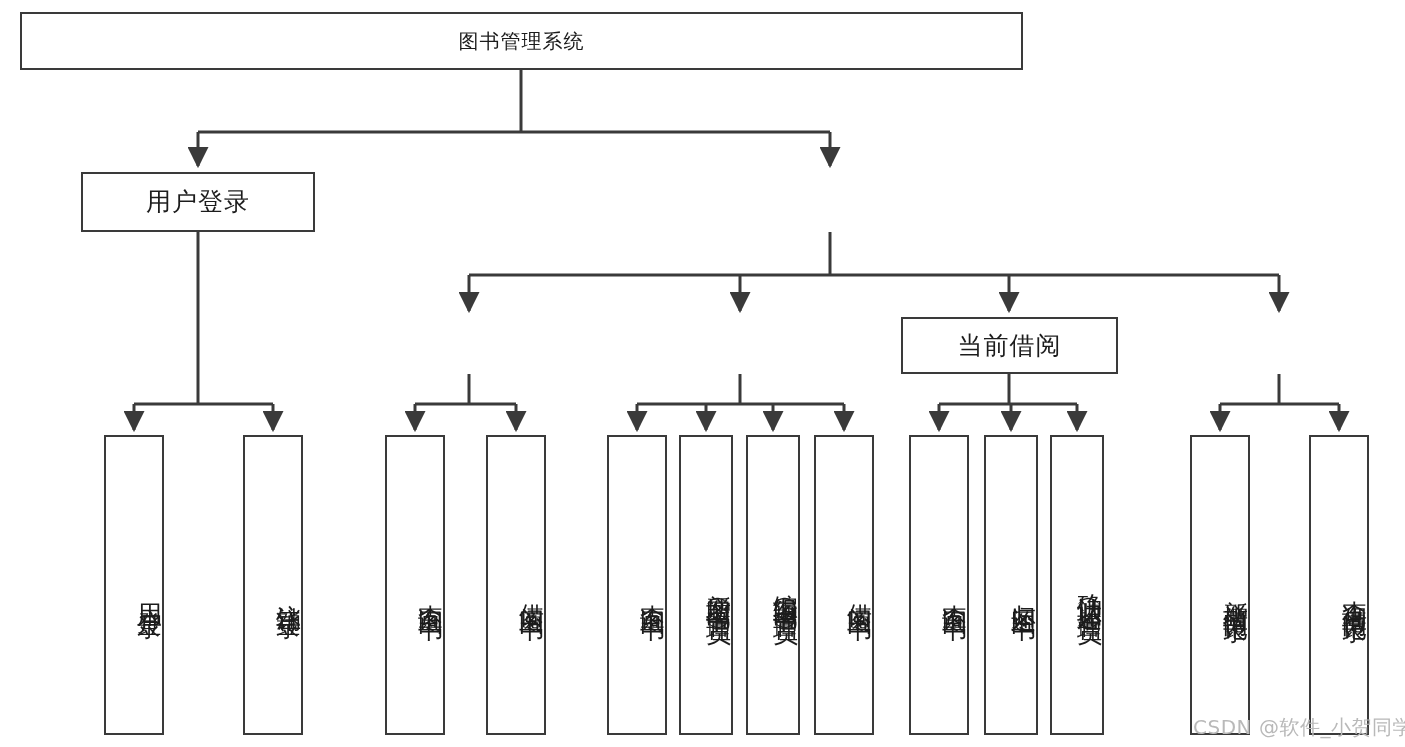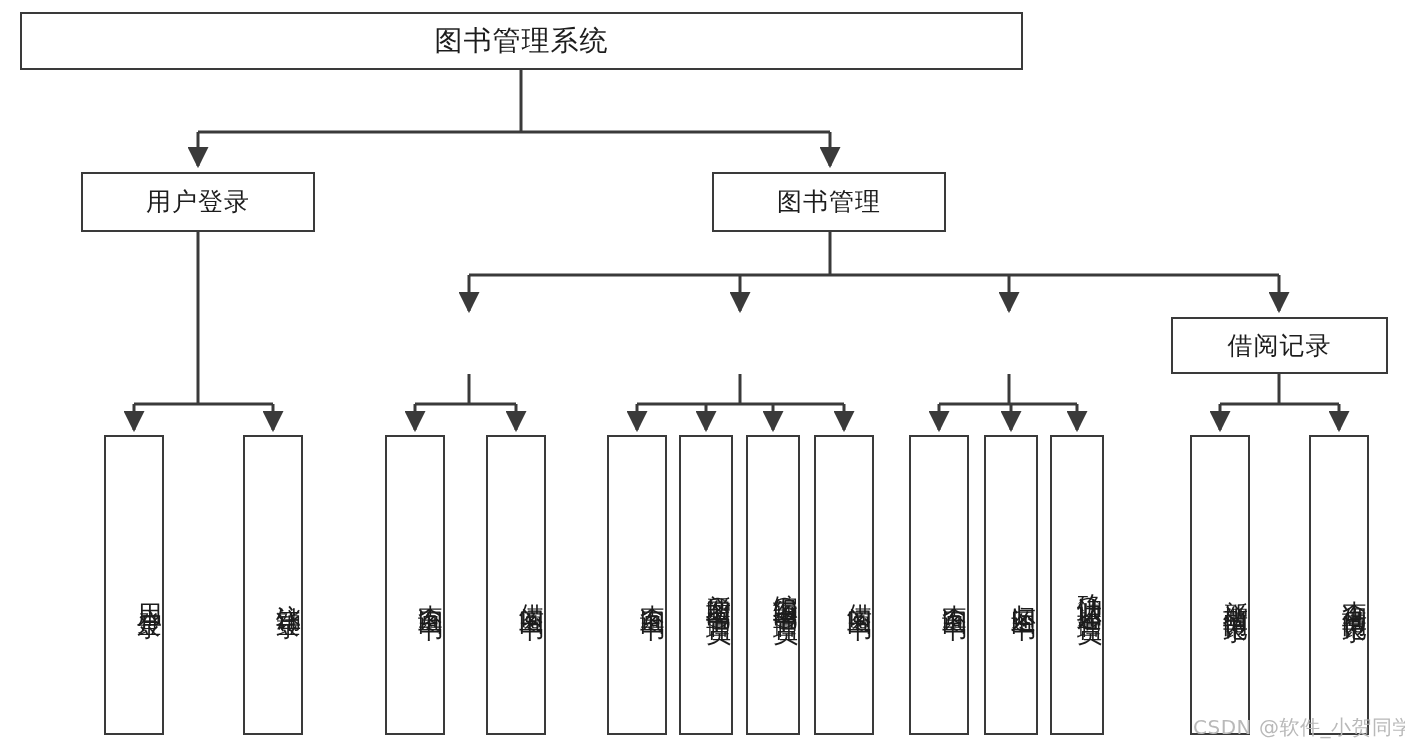--- a/index.html
+++ b/index.html
@@ -34,21 +34,21 @@
     align-items: center;
     justify-content: center;
     color: #1c1c1c;
   }
   .node.h {
     font-size: 25px;
     letter-spacing: 1px;
     line-height: 1.1;
   }
   .node.root {
-    font-size: 28px;
+    font-size: 20px;
   }
   .node.v {
     writing-mode: vertical-rl;
     text-orientation: upright;
     font-size: 25px;
     letter-spacing: 4px;
     padding-top: 14px;
     align-items: flex-start;
     justify-content: center;
     line-height: 1.0;
@@ -134,26 +134,23 @@
     </g>
   </svg>
 
   <div class="node h root" style="left:20px; top:12px; width:1003px; height:58px;">
     <span>图书管理系统</span>
   </div>
 
   <div class="node h" style="left:81px; top:172px; width:234px; height:60px;">
     <span>用户登录</span>
   </div>
-  <div class="node h" style="left:712px; top:172px; width:234px; height:60px;">
-    <span>图书管理</span>
-  </div>
 
-  <div class="node h" style="left:1171px; top:317px; width:217px; height:57px;">
-    <span>借阅记录</span>
+  <div class="node h" style="left:901px; top:317px; width:217px; height:57px;">
+    <span>当前借阅</span>
   </div>
 
   <div class="node v" style="left:104px; top:435px; width:60px; height:300px;">
     <span class="vtext">用户登录</span>
   </div>
   <div class="node v" style="left:243px; top:435px; width:60px; height:300px;">
     <span class="vtext">注销登录</span>
   </div>
 
   <div class="node v" style="left:385px; top:435px; width:60px; height:300px;">

